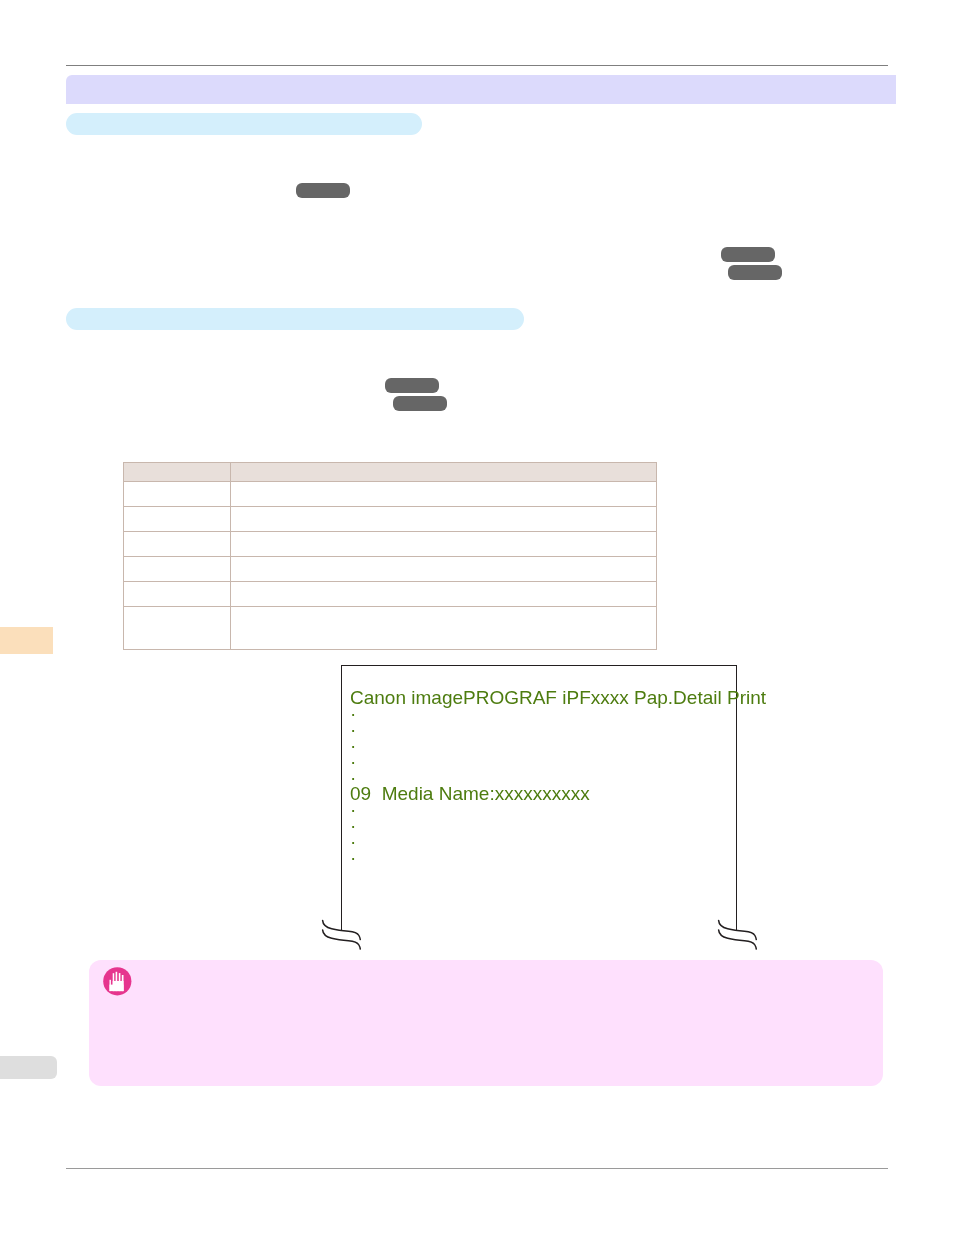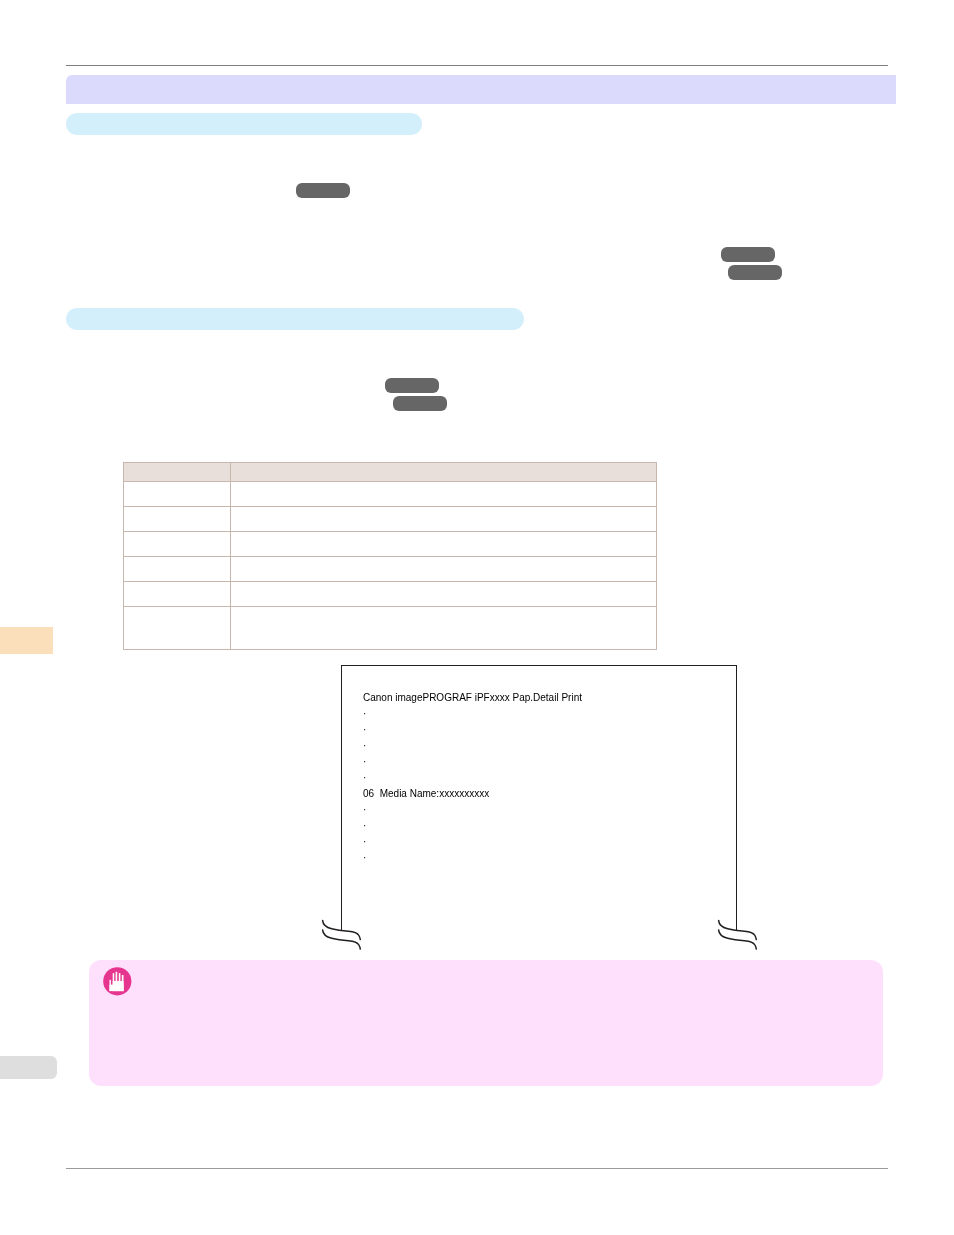--- a/index.html
+++ b/index.html
@@ -39,22 +39,22 @@
   table.t tr.hd td{background:#e8dfda;height:18px;}
   table.t tr.r td{height:24px;}
   table.t tr.rl td{height:42px;}
 
   
   .pbox{position:absolute;left:341px;top:665px;width:396px;height:266px;
         border:1.5px solid #231f20;border-bottom:none;background:#fff;box-sizing:border-box;}
   .tear{position:absolute;overflow:visible;}
   .tear.l{left:318px;top:914px;}
   .tear.r{left:714px;top:914px;}
-  .ptext{position:absolute;left:350px;top:690px;font-size:10px;color:#000000;-webkit-font-smoothing:antialiased;
-         line-height:16px;white-space:pre;margin-left:13px;}
+  .ptext{position:absolute;left:350px;top:690px;font-size:19px;color:#4d7c0f;-webkit-font-smoothing:antialiased;
+         line-height:16px;white-space:pre;}
   .ptext div{height:16px;}
 
   
   .notebox{position:absolute;left:89px;top:960px;width:794px;height:126px;
            background:#fee0fd;border-radius:12px;}
   .hand-icon{position:absolute;left:102px;top:966px;}
 </style>
 </head>
 <body>
 
@@ -112,21 +112,21 @@
 
   <svg class="tear l" width="50" height="40" viewBox="0 0 50 40" fill="none" stroke="#231f20" stroke-width="1.5" stroke-linecap="round">
     <path d="M4.6 6.4 C4.9 10.9 8.6 13.5 13.7 14.8 C19.3 16.2 25.6 16.9 30.5 17.3 C35.3 17.7 39.4 18.9 40.9 21.5 C41.9 23.2 42.2 24.2 42.3 25.6"></path>
     <path d="M4.6 15.9 C4.9 20.4 8.6 23.0 13.7 24.3 C19.3 25.7 25.6 26.4 30.5 26.8 C35.3 27.2 39.4 28.4 40.9 31.0 C41.9 32.7 42.2 33.7 42.3 35.1"></path>
   </svg>
   <svg class="tear r" width="50" height="40" viewBox="0 0 50 40" fill="none" stroke="#231f20" stroke-width="1.5" stroke-linecap="round">
     <path d="M4.6 6.4 C4.9 10.9 8.6 13.5 13.7 14.8 C19.3 16.2 25.6 16.9 30.5 17.3 C35.3 17.7 39.4 18.9 40.9 21.5 C41.9 23.2 42.2 24.2 42.3 25.6"></path>
     <path d="M4.6 15.9 C4.9 20.4 8.6 23.0 13.7 24.3 C19.3 25.7 25.6 26.4 30.5 26.8 C35.3 27.2 39.4 28.4 40.9 31.0 C41.9 32.7 42.2 33.7 42.3 35.1"></path>
   </svg>
 
-  <div class="ptext"><div>Canon imagePROGRAF iPFxxxx Pap.Detail Print</div><div>·</div><div>·</div><div>·</div><div>·</div><div>·</div><div>06  Media Name:xxxxxxxxxx</div><div>·</div><div>·</div><div>·</div><div>·</div></div>
+  <div class="ptext"><div>Canon imagePROGRAF iPFxxxx Pap.Detail Print</div><div>·</div><div>·</div><div>·</div><div>·</div><div>·</div><div>09  Media Name:xxxxxxxxxx</div><div>·</div><div>·</div><div>·</div><div>·</div></div>
 
   <div class="notebox"></div>
   <svg class="hand-icon" width="32" height="32" viewBox="0 0 32 32">
     <circle cx="15.3" cy="15.3" r="14.1" fill="#e6358e"></circle>
     <g fill="#ffffff">
       <rect x="7.5" y="13.8" width="1.4" height="11.3"></rect>
       <rect x="10.7" y="7.2" width="1.5" height="17.9"></rect>
       <rect x="13.6" y="5.8" width="1.6" height="19.3"></rect>
       <rect x="16.8" y="7.1" width="1.6" height="18.0"></rect>
       <rect x="19.8" y="9.0" width="1.7" height="16.1"></rect>

